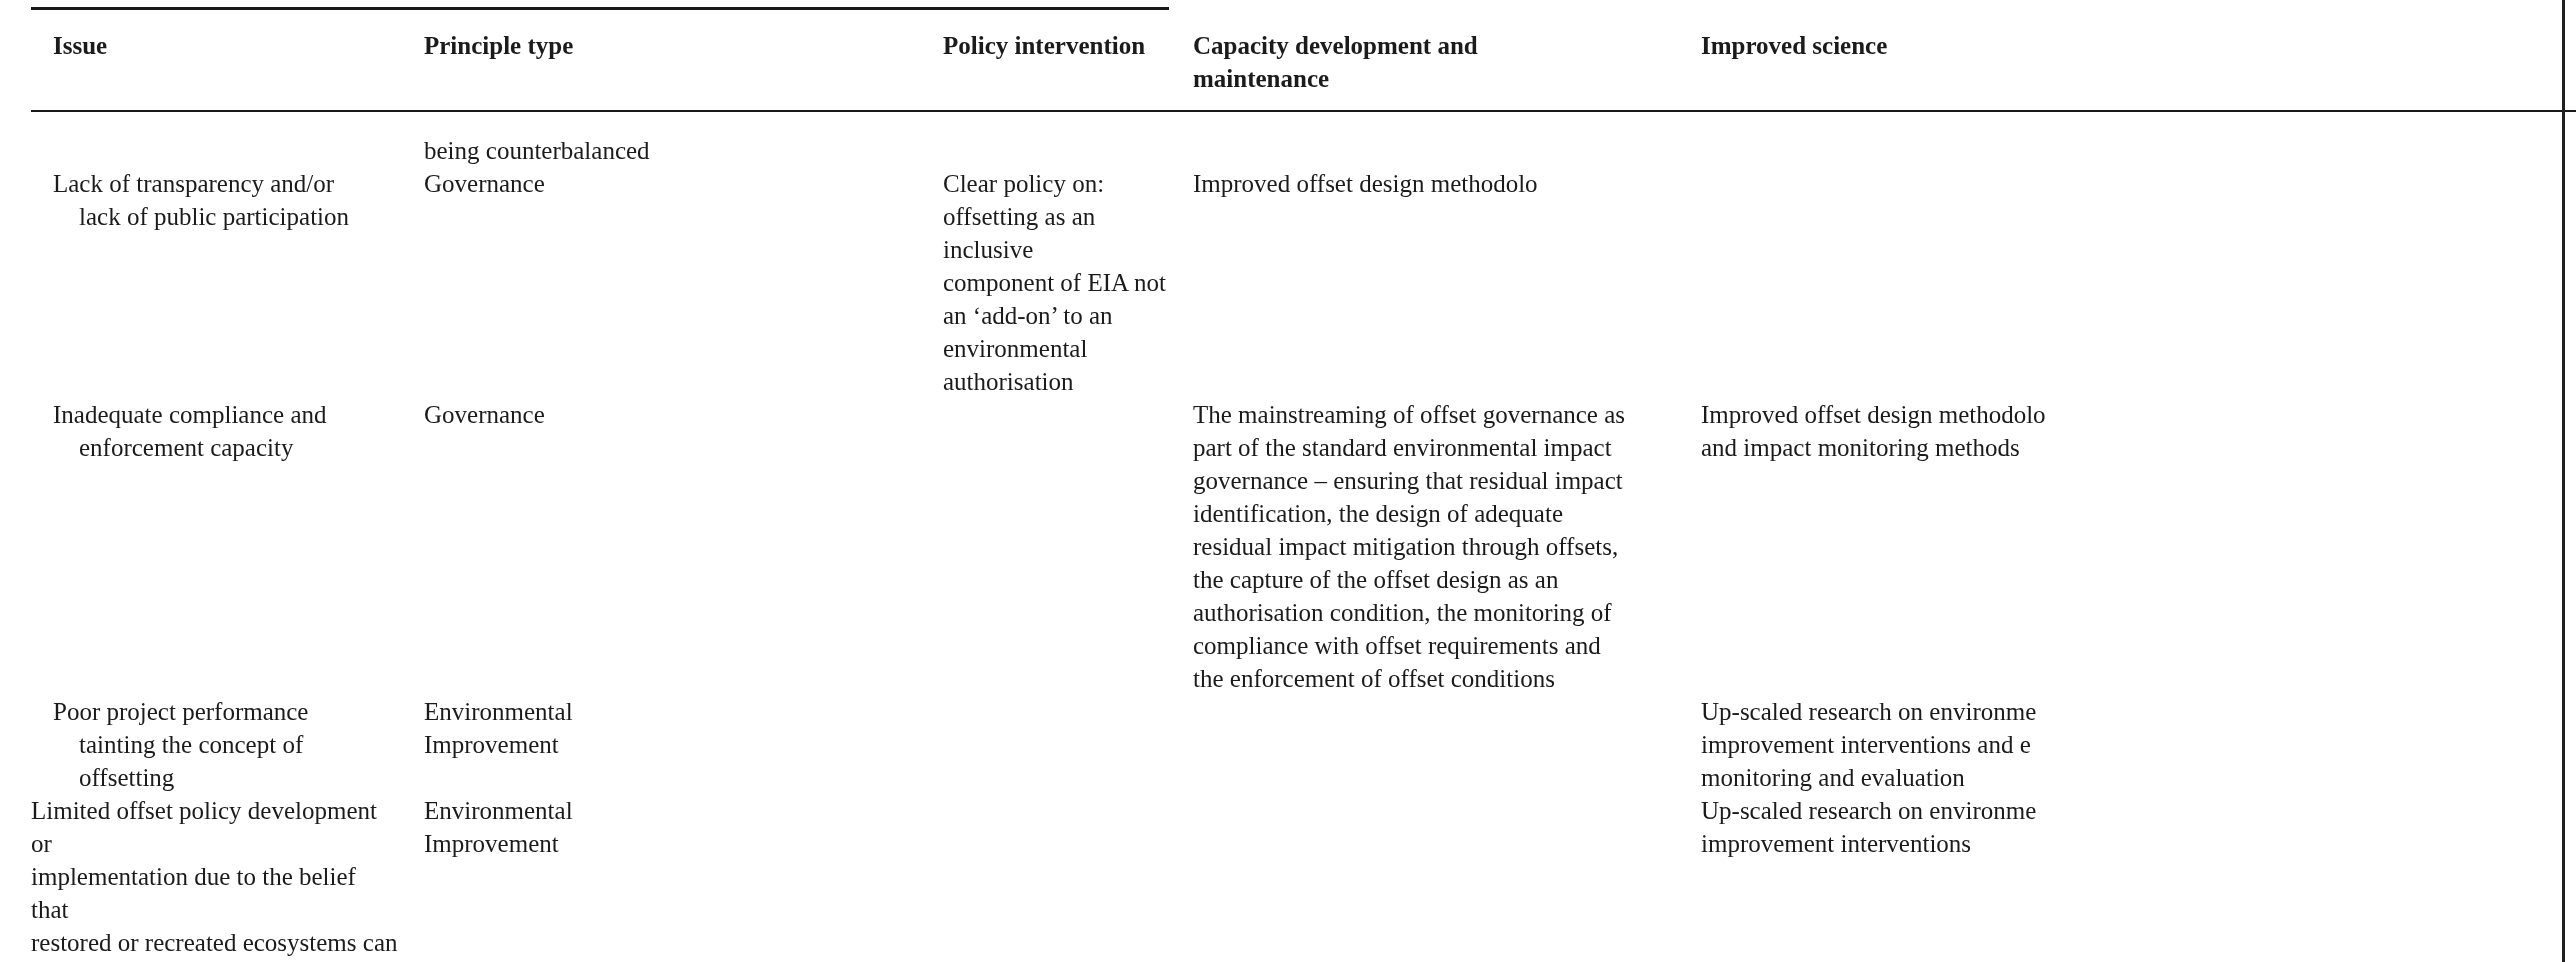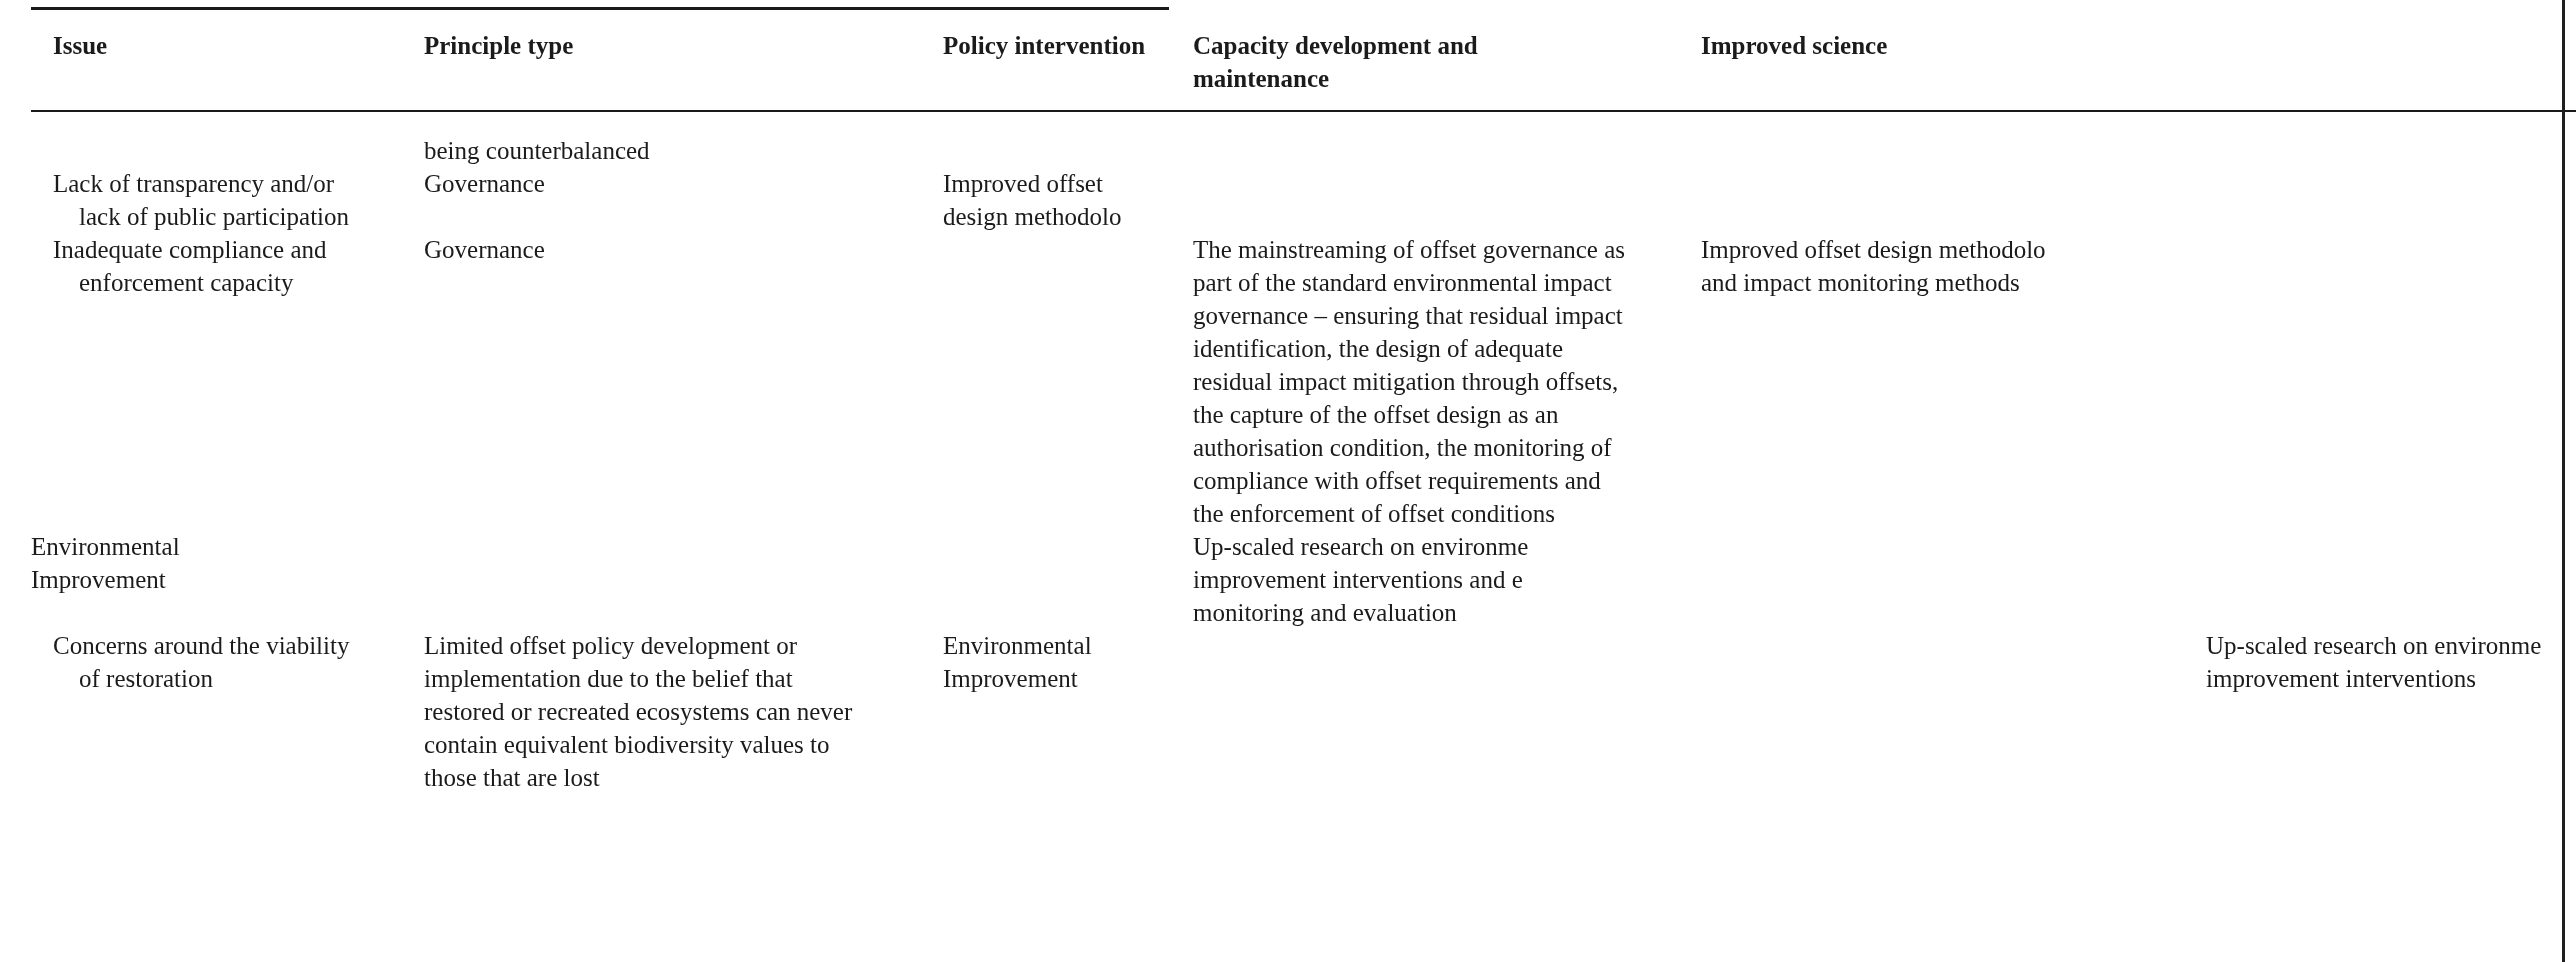--- a/index.html
+++ b/index.html
@@ -97,20 +97,23 @@
         <div class="cell c-principle"></div>
         <div class="cell c-policy"></div>
         <div class="cell c-capacity"></div>
         <div class="cell c-science"></div>
       </div>
 
       <div class="grid-row">
         <div class="cell c-issue">Lack of transparency and/or
 lack of public participation</div>
         <div class="cell c-principle">Governance</div>
+        <div class="cell c-policy">Clear policy on: offsetting as an inclusive
+component of EIA not an ‘add-on’ to an
+environmental authorisation</div>
         <div class="cell c-science">Improved offset design methodolo</div>
       </div>
 
       <div class="grid-row">
         <div class="cell c-issue">Inadequate compliance and
 enforcement capacity</div>
         <div class="cell c-principle">Governance</div>
         <div class="cell c-policy"></div>
         <div class="cell c-capacity">The mainstreaming of offset governance as
 part of the standard environmental impact
@@ -119,32 +122,33 @@
 residual impact mitigation through offsets,
 the capture of the offset design as an
 authorisation condition, the monitoring of
 compliance with offset requirements and
 the enforcement of offset conditions</div>
         <div class="cell c-science">Improved offset design methodolo
 and impact monitoring methods</div>
       </div>
 
       <div class="grid-row">
+        <div class="cell c-issue">Poor project performance
+tainting the concept of
+offsetting</div>
         <div class="cell c-principle">Environmental
 Improvement</div>
         <div class="cell c-policy"></div>
         <div class="cell c-capacity"></div>
         <div class="cell c-science">Up-scaled research on environme
 improvement interventions and e
 monitoring and evaluation</div>
       </div>
 
       <div class="grid-row">
-        <div class="cell c-issue">Concerns around the viability
-of restoration</div>
         <div class="cell c-summary">Limited offset policy development or
 implementation due to the belief that
 restored or recreated ecosystems can never
 contain equivalent biodiversity values to
 those that are lost</div>
         <div class="cell c-principle">Environmental
 Improvement</div>
         <div class="cell c-policy"></div>
         <div class="cell c-capacity"></div>
         <div class="cell c-science">Up-scaled research on environme

